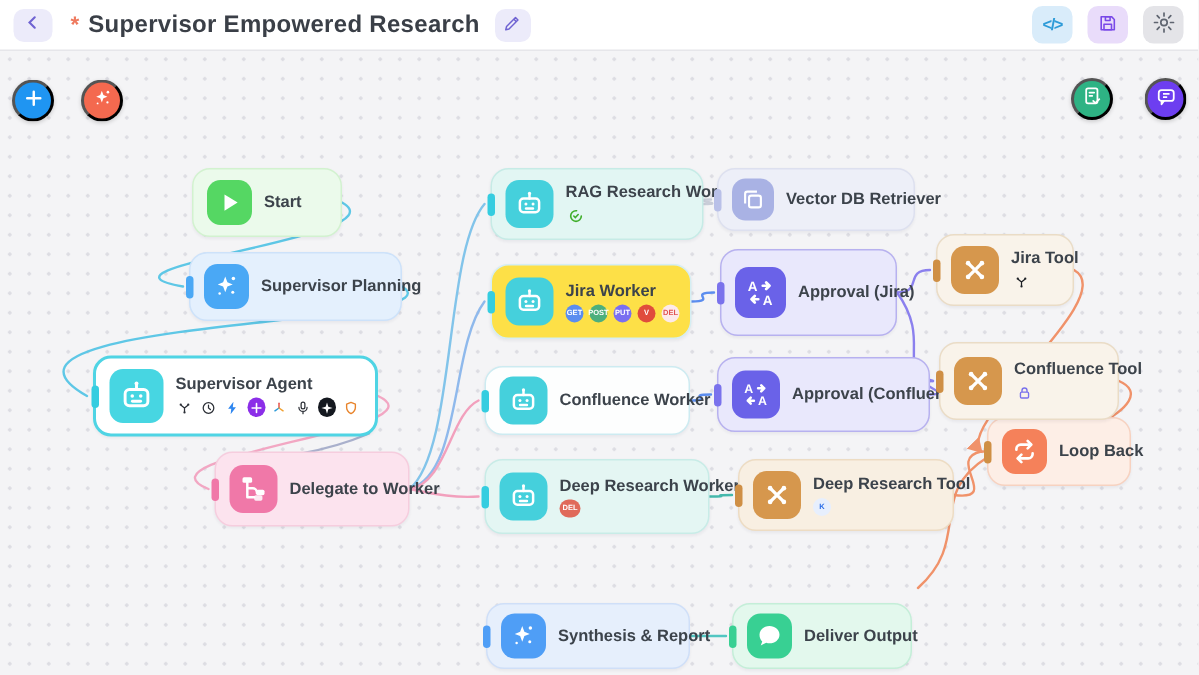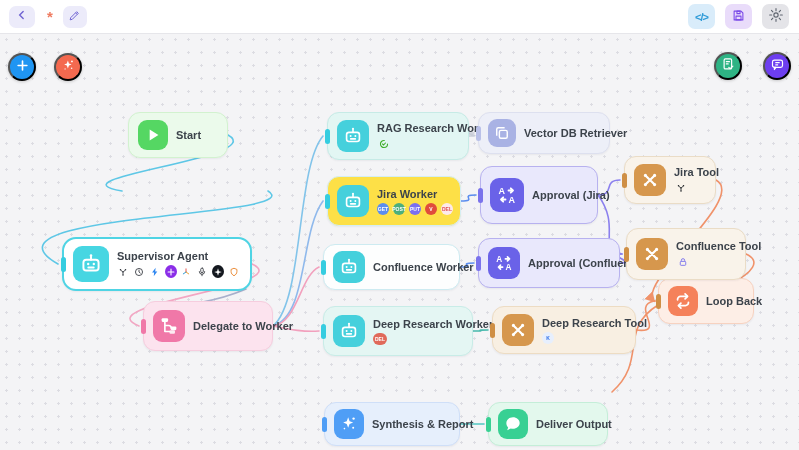--- a/index.html
+++ b/index.html
@@ -58,20 +58,21 @@
 <body>
 
 <div class="header">
   <button class="hbtn back-btn">
     <span><svg viewBox="0 0 24 24" fill="none" stroke="currentColor" stroke-width="2.4" stroke-linecap="round">
           <path d="M14 6l-6 6 6 6"></path>
         </svg></span>
   </button>
   <div class="title-wrap">
     <span class="dirty">*</span>
+    <span class="doc-title">Supervisor Empowered Research</span>
     <button class="hbtn edit-btn">
       <span><svg viewBox="0 0 24 24" fill="none" stroke="currentColor" stroke-width="1.8" stroke-linejoin="round">
             <path d="M4 20l1-4L16 5l3 3L8 19l-4 1z"></path>
             <path d="M14 7l3 3"></path>
           </svg></span>
     </button>
   </div>
   <div class="header-right">
     <button class="hbtn code-btn">
       <span>&lt;/&gt;</span>
@@ -155,21 +156,37 @@
         <span style="width:20px;height:20px;display:flex">
           <svg viewBox="0 0 24 24" fill="currentColor">
             <path d="M8 5.5l10.5 6.5L8 18.5z"></path>
           </svg>
         </span>
       </span>
       <span class="node-body">
         <span class="node-label">Start</span>
       </span>
     </div>
-    <div class="node" style="left: 62px; top: 237px; width: 190px; height: 54px; background: rgb(255, 255, 255); border-color: rgb(79, 212, 228); border-width: 2px; pointer-events: auto; border-radius: 14px;">
+    <div class="node" style="left: 126px; top: 168px; width: 142px; height: 46px; background: rgb(228, 240, 253); border-color: rgb(205, 226, 250); border-width: 1.5px; pointer-events: auto;">
+      <span class="port port-left" style="background:#4aa8f5"></span>
+      <span class="node-icon" style="width:30px;height:30px;background:#4aa8f5">
+        <span style="width:20px;height:20px;display:flex">
+          <svg viewBox="0 0 24 24" fill="currentColor">
+            <path d="M11 4l1.7 4.6L17 10.3l-4.3 1.7L11 16.6l-1.7-4.6L5 10.3l4.3-1.7z"></path>
+            <circle cx="17.5" cy="5.5" r="1.4"></circle>
+            <circle cx="17" cy="16.5" r="1.2"></circle>
+            <circle cx="6.5" cy="17.5" r="1"></circle>
+          </svg>
+        </span>
+      </span>
+      <span class="node-body">
+        <span class="node-label">Supervisor Planning</span>
+      </span>
+    </div>
+    <div class="node" style="left: 62px; top: 237px; width: 190px; height: 54px; background: rgb(255, 255, 255); border-color: rgb(79, 212, 228); border-width: 2px; pointer-events: auto;">
       <span class="port port-left" style="background:#35cde0"></span>
       <span class="node-icon" style="width:36px;height:36px;background:#47d6e2">
         <span style="width:26px;height:26px;display:flex">
           <svg viewBox="0 0 24 24" fill="none" stroke="currentColor" stroke-width="1.8" stroke-linecap="round">
             <rect x="5" y="8" width="14" height="10" rx="2.6"></rect>
             <path d="M12 5.5V8"></path>
             <circle cx="12" cy="4.3" r="1.2" fill="currentColor" stroke="none"></circle>
             <circle cx="9.4" cy="12" r="1.1" fill="currentColor" stroke="none"></circle>
             <circle cx="14.6" cy="12" r="1.1" fill="currentColor" stroke="none"></circle>
             <path d="M9.5 15.2h5"></path>

